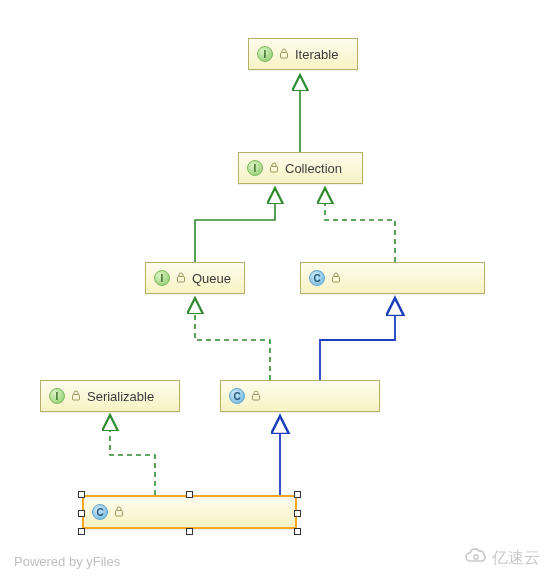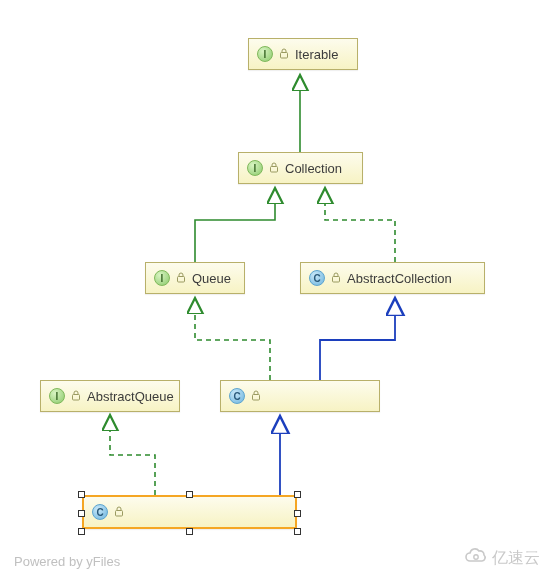--- a/index.html
+++ b/index.html
@@ -156,32 +156,31 @@
   </div>
 
   <div class="node" style="left:300px; top:262px; width:185px;">
     <span class="badge badge-C">C</span>
     <span class="lock">
       <svg width="10" height="11">
           <rect x="1.5" y="4.5" width="7" height="5.5" rx="1" fill="none" stroke="#9a9a60" stroke-width="1"></rect>
           <path d="M3 4.5 V3 a2 2 0 0 1 4 0 V4.5" fill="none" stroke="#9a9a60" stroke-width="1"></path>
         </svg>
     </span>
-    <span class="label">AbstractCollection</span>
   </div>
 
   <div class="node" style="left:40px; top:380px; width:140px;">
     <span class="badge badge-I">I</span>
     <span class="lock">
       <svg width="10" height="11">
           <rect x="1.5" y="4.5" width="7" height="5.5" rx="1" fill="none" stroke="#9a9a60" stroke-width="1"></rect>
           <path d="M3 4.5 V3 a2 2 0 0 1 4 0 V4.5" fill="none" stroke="#9a9a60" stroke-width="1"></path>
         </svg>
     </span>
-    <span class="label">AbstractQueue</span>
+    <span class="label">Serializable</span>
   </div>
 
   <div class="node" style="left:220px; top:380px; width:160px;">
     <span class="badge badge-C">C</span>
     <span class="lock">
       <svg width="10" height="11">
           <rect x="1.5" y="4.5" width="7" height="5.5" rx="1" fill="none" stroke="#9a9a60" stroke-width="1"></rect>
           <path d="M3 4.5 V3 a2 2 0 0 1 4 0 V4.5" fill="none" stroke="#9a9a60" stroke-width="1"></path>
         </svg>
     </span>

